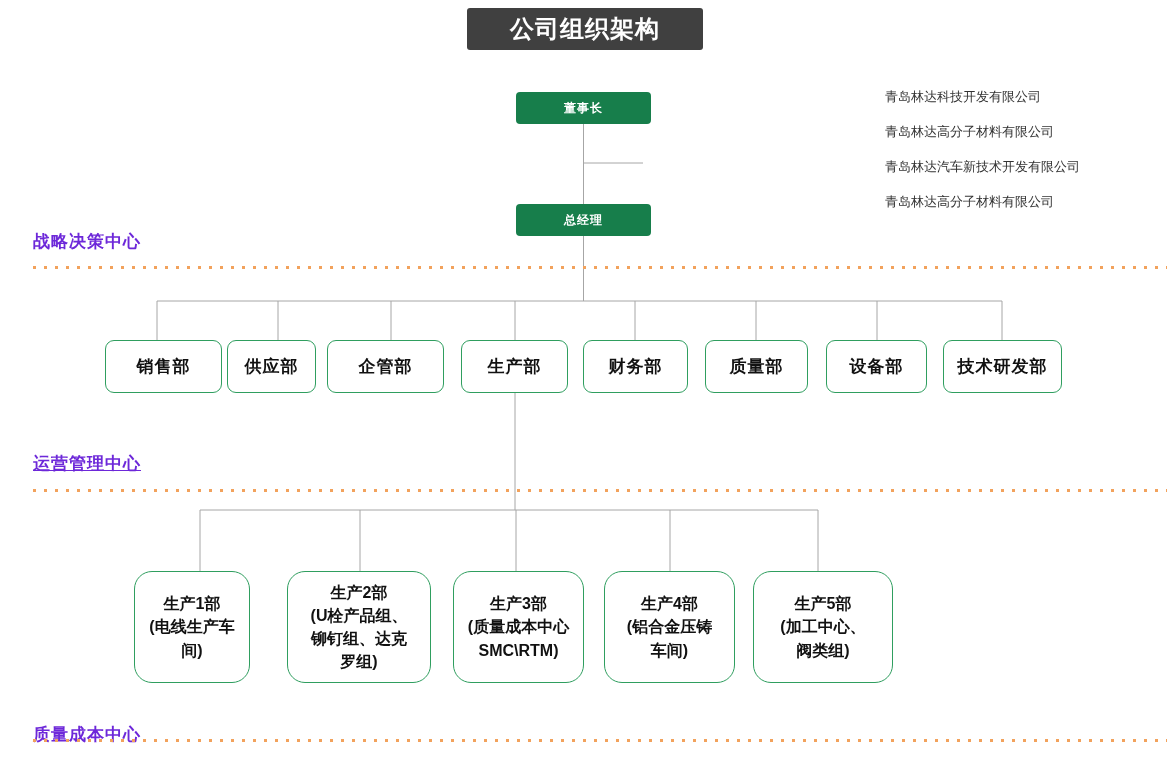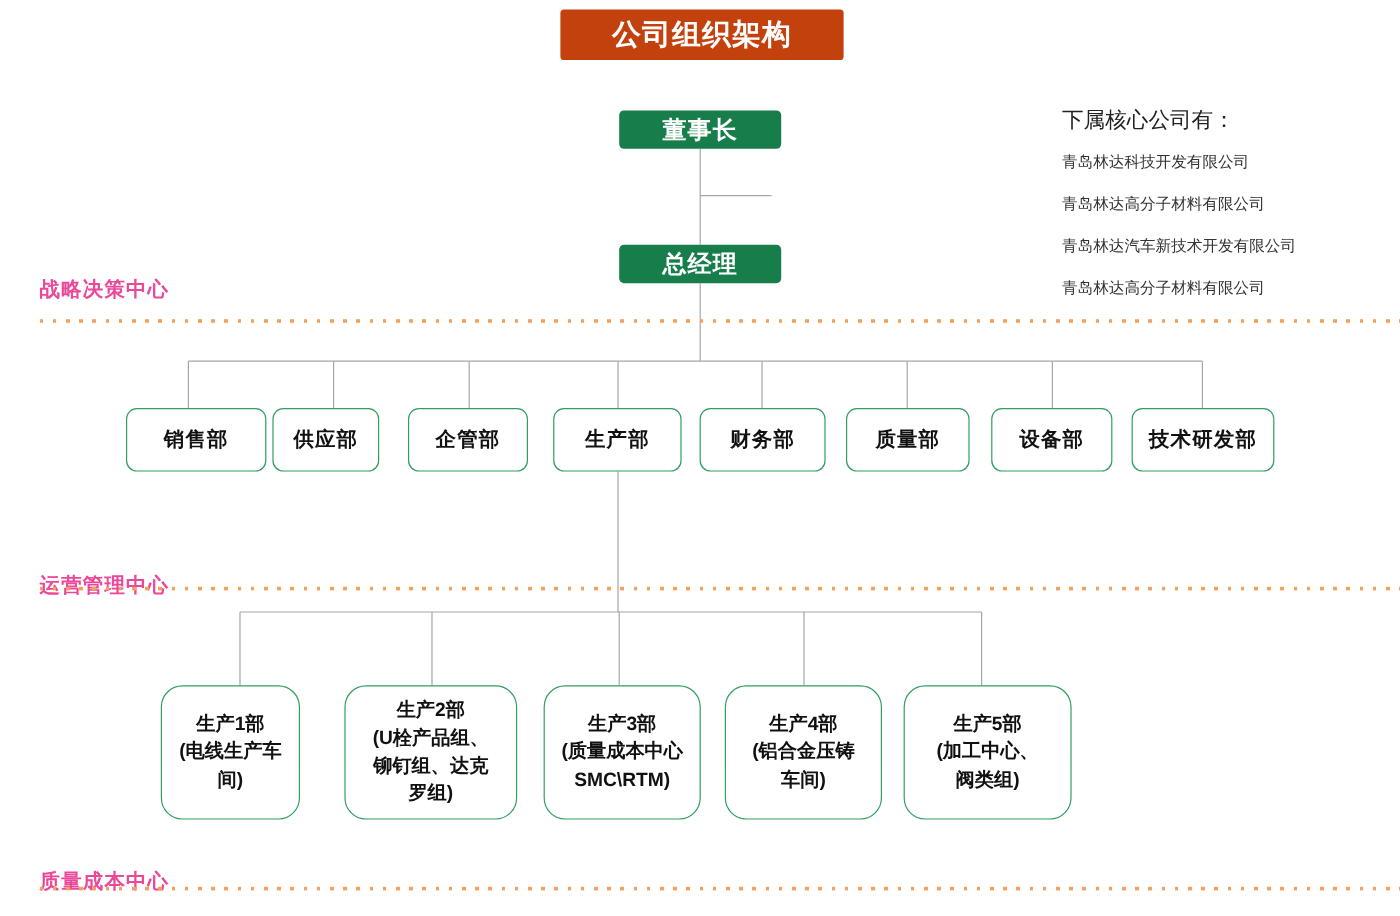--- a/index.html
+++ b/index.html
@@ -1,42 +1,42 @@
 <!DOCTYPE html>
 <html><head>
 <meta charset="utf-8">
 <style>
   html,body{margin:0;padding:0;background:#ffffff;}
   body{font-family:"Liberation Sans","DejaVu Sans",sans-serif;}
   .canvas{position:relative;width:1167px;height:763px;background:#fff;overflow:hidden;}
 
   .title-banner{
     position:absolute;left:467px;top:8px;width:236px;height:42px;
-    background:#c2410c;border-radius:3px;
+    background:#404040;border-radius:3px;
     display:flex;align-items:center;justify-content:center;
     color:#ffffff;font-size:24px;font-weight:bold;letter-spacing:1px;
   }
 
   .green-box{
     position:absolute;width:135px;height:32px;background:#177e4b;border-radius:4px;
     display:flex;align-items:center;justify-content:center;
-    color:#ffffff;font-size:20px;font-weight:bold;letter-spacing:1px;
+    color:#ffffff;font-size:12px;font-weight:bold;letter-spacing:1px;
   }
   .gb-chairman{left:516px;top:92px;}
   .gb-vice{left:643px;top:147px;}
   .gb-gm{left:516px;top:204px;}
 
   .subs{position:absolute;left:885px;top:88px;width:270px;}
   .subs-heading{font-size:18px;color:#222;margin:0 0 14px 0;}
   .subs-item{font-size:13px;color:#333;margin:0 0 17px 0;}
 
   .section-label{
-    position:absolute;left:33px;font-size:17px;font-weight:bold;color:#ec4899;letter-spacing:1px;
+    position:absolute;left:33px;font-size:17px;font-weight:bold;color:#6d28d9;letter-spacing:1px;
   }
-  .sl-1{top:230px;} .sl-2{top:476px;} .sl-3{top:707px;margin-top:16px;}
+  .sl-1{top:230px;} .sl-2{top:452px;text-decoration:underline;} .sl-3{top:707px;margin-top:16px;}
 
   .dotline{
     position:absolute;left:33px;width:1134px;height:3px;
     background-image:repeating-linear-gradient(to right,#f2a25c 0,#f2a25c 3px,transparent 3px,transparent 11px);
   }
   .dl-1{top:266px;} .dl-2{top:489px;} .dl-3{top:739px;}
 
   .connectors{position:absolute;left:0;top:0;width:1167px;height:763px;pointer-events:none;}
 
   .dept-box{
@@ -87,37 +87,36 @@
       <line x1="818" y1="510" x2="818" y2="571"></line>
     </g>
   </svg>
 
   <div class="title-banner">公司组织架构</div>
 
   <div class="green-box gb-chairman">董事长</div>
   <div class="green-box gb-gm">总经理</div>
 
   <div class="subs">
-    <p class="subs-heading">下属核心公司有：</p>
     <p class="subs-item">青岛林达科技开发有限公司</p>
     <p class="subs-item">青岛林达高分子材料有限公司</p>
     <p class="subs-item">青岛林达汽车新技术开发有限公司</p>
     <p class="subs-item">青岛林达高分子材料有限公司</p>
   </div>
 
   <div class="section-label sl-1">战略决策中心</div>
   <div class="dotline dl-1"></div>
   <div class="section-label sl-2">运营管理中心</div>
   <div class="dotline dl-2"></div>
   <div class="section-label sl-3">质量成本中心</div>
   <div class="dotline dl-3"></div>
 
   <div class="dept-box" style="left:105px;width:117px;">销售部</div>
   <div class="dept-box" style="left:227px;width:89px;">供应部</div>
-  <div class="dept-box" style="left:340px;width:100px;">企管部</div>
+  <div class="dept-box" style="left:327px;width:117px;">企管部</div>
   <div class="dept-box" style="left:461px;width:107px;">生产部</div>
   <div class="dept-box" style="left:583px;width:105px;">财务部</div>
   <div class="dept-box" style="left:705px;width:103px;">质量部</div>
   <div class="dept-box" style="left:826px;width:101px;">设备部</div>
   <div class="dept-box" style="left:943px;width:119px;">技术研发部</div>
 
   <div class="prod-box" style="left:134px;width:116px;">生产1部
 (电线生产车
 间)</div>
   <div class="prod-box" style="left:287px;width:144px;">生产2部

